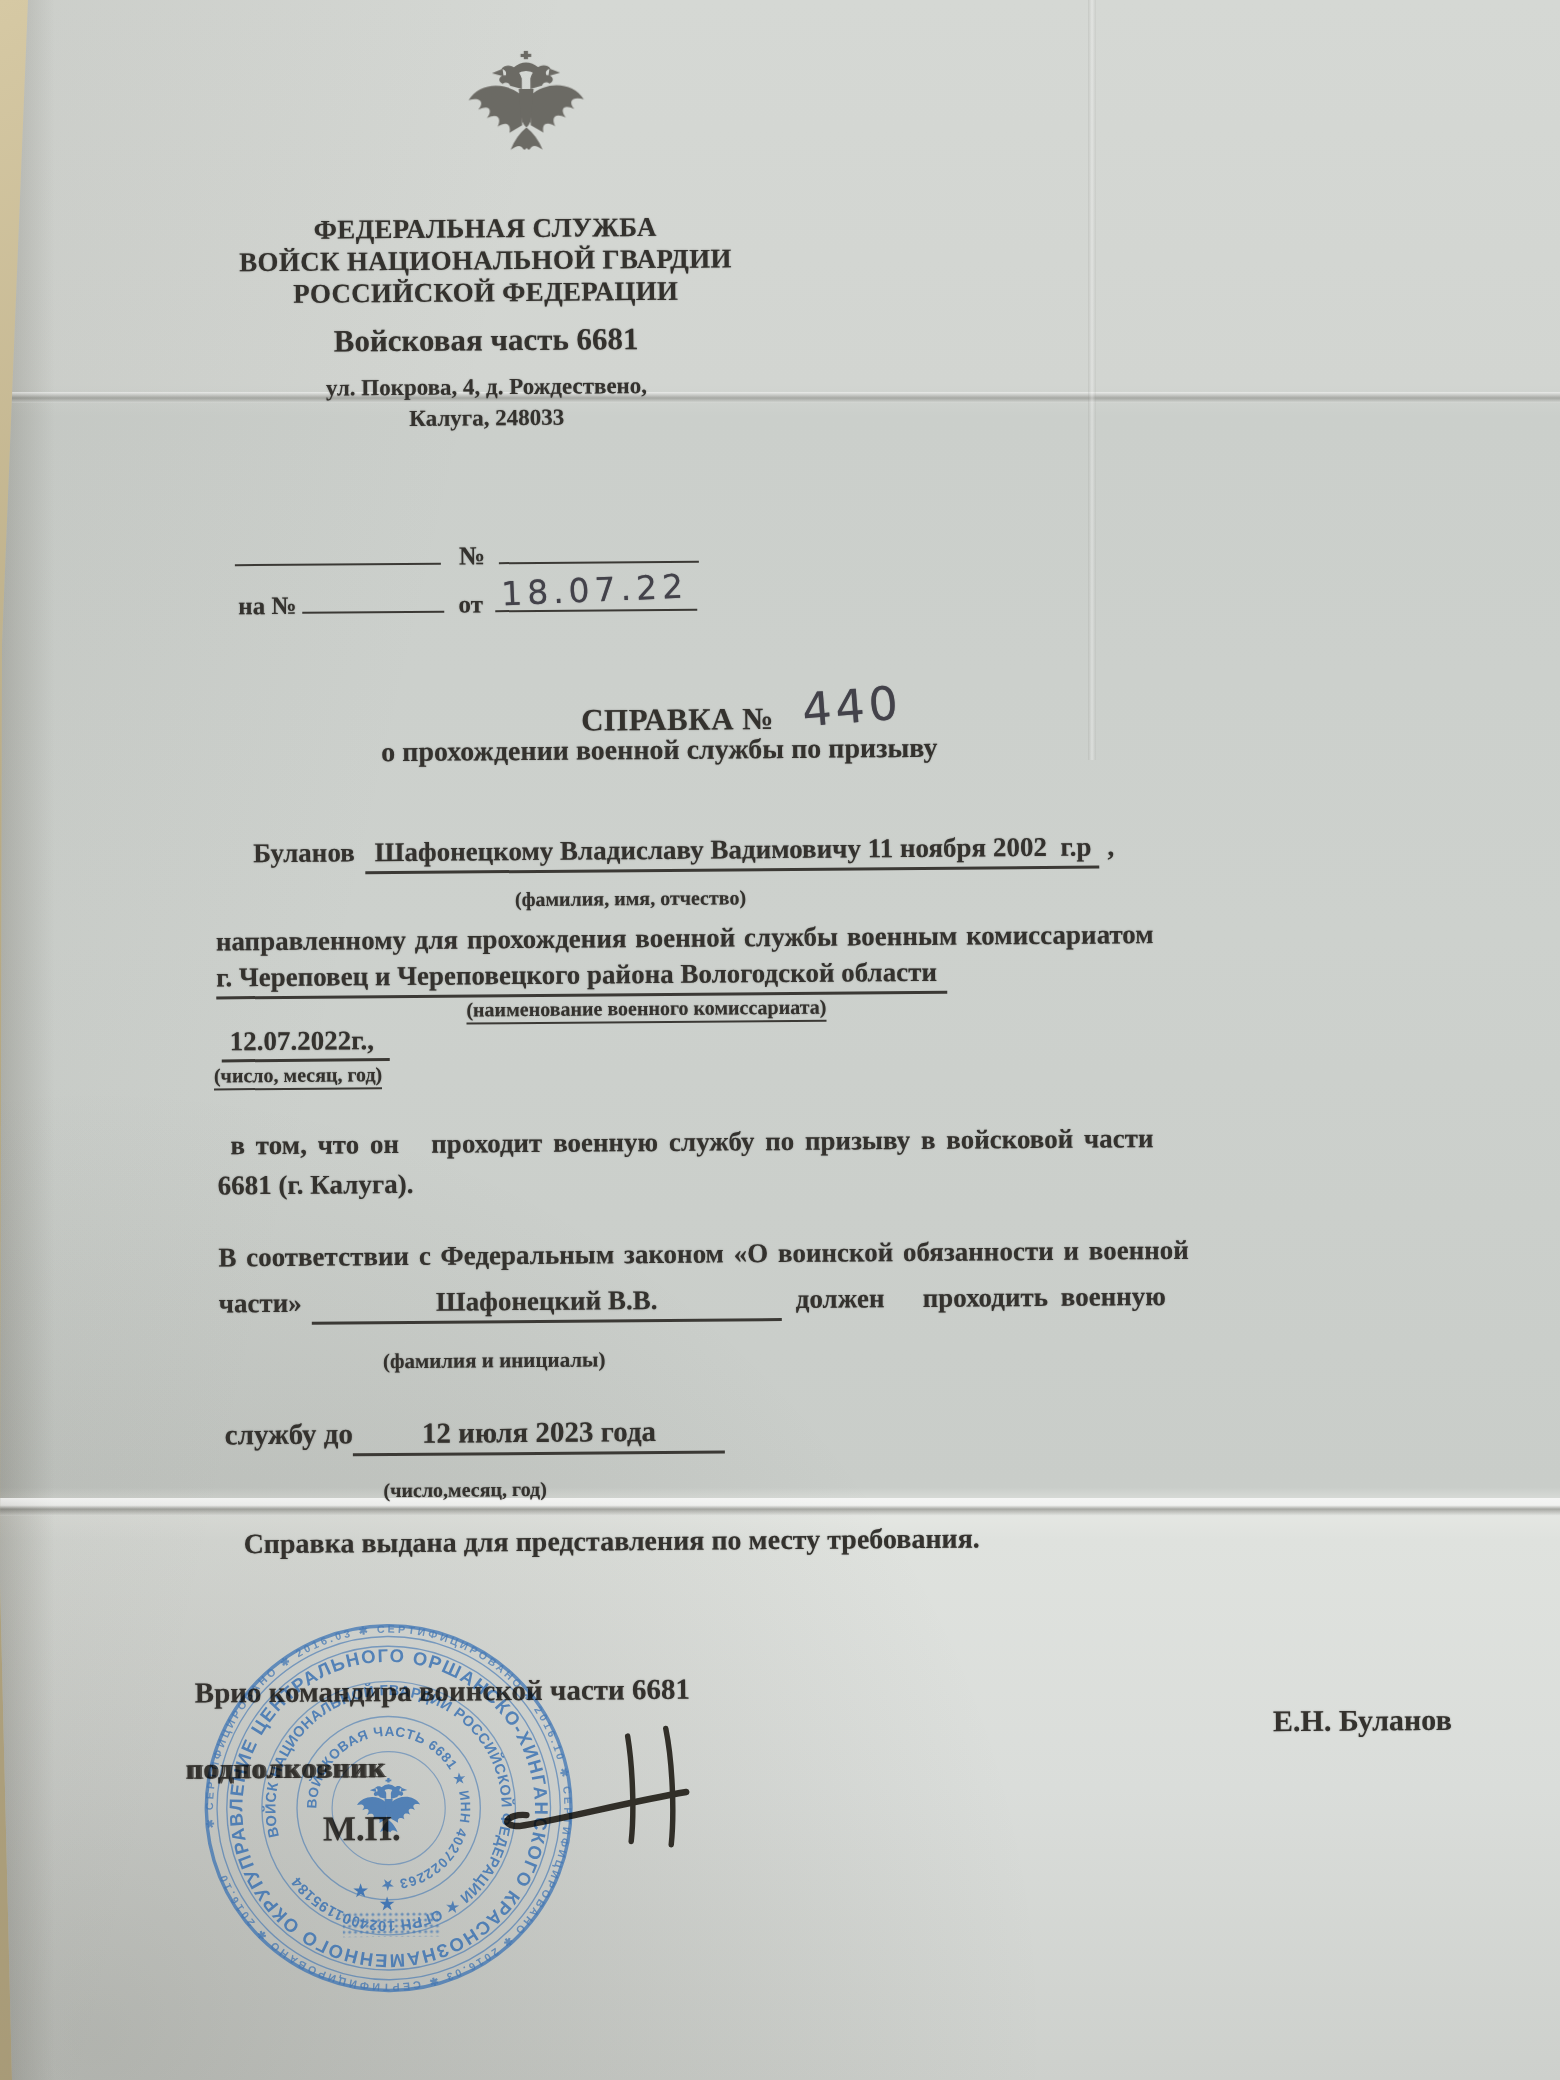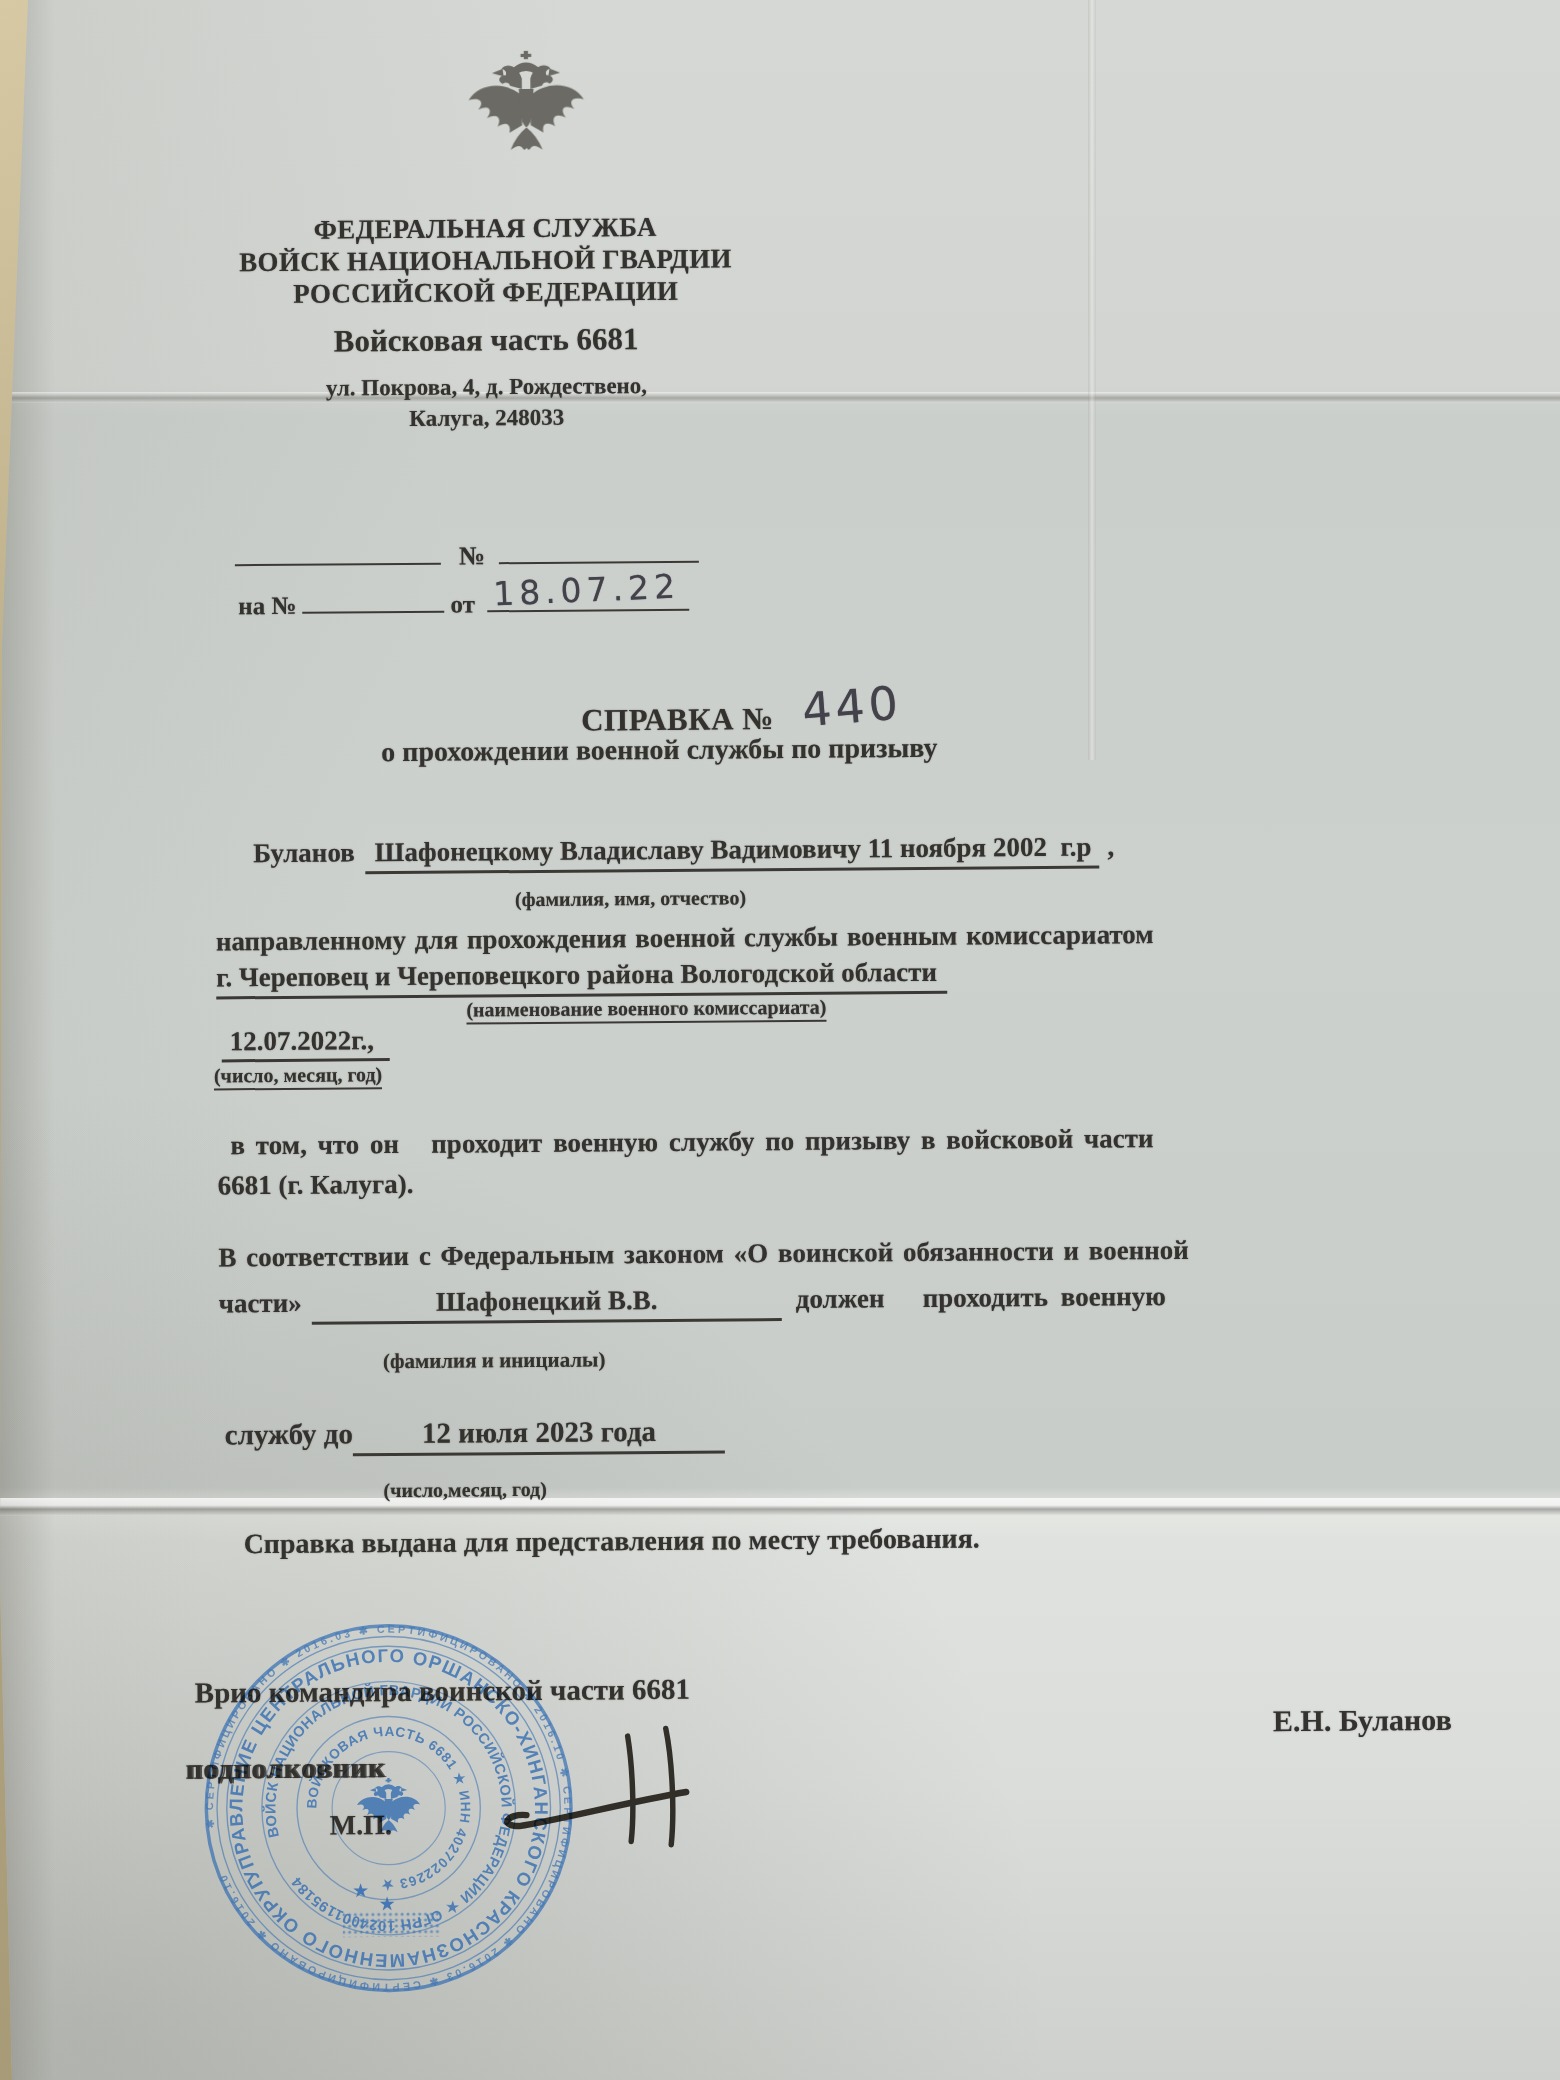--- a/index.html
+++ b/index.html
@@ -93,21 +93,21 @@
       <div class="abs t ctr" style="left:190px;top:403px;width:600px;font-size:23px">Калуга, 248033</div>
 
       <div class="abs row" style="left:237px;top:530px;font-size:26px">
         <span class="blank" style="width:206px"></span>
         <span class="t" style="margin-left:18px">№</span>
         <span class="blank" style="width:200px;margin-left:14px"></span>
       </div>
       <div class="abs row" style="left:240px;top:578px;font-size:25px">
         <span class="t">на №</span>
         <span class="blank" style="width:142px;margin-left:6px"></span>
-        <span class="t" style="margin-left:6px">от</span>
+        <span class="t" style="margin-left:14px">от</span>
         <span class="blank" style="width:202px;margin-left:12px;position:relative">
           <i class="hand" style="position:absolute;left:6px;bottom:0px;font-size:33px;font-style:normal;letter-spacing:5px;transform:rotate(-2deg)">18.07.22</i>
         </span>
       </div>
 
       <div class="abs row" style="left:582px;top:686px">
         <span class="t" style="font-size:31px;letter-spacing:.5px">СПРАВКА №</span>
         <span class="hand" style="font-size:46px;margin-left:28px;position:relative;top:-6px;letter-spacing:4px;transform:rotate(-4deg)">440</span>
       </div>
       <div class="abs t ctr" style="left:330px;top:733px;width:660px;font-size:28px">о прохождении военной службы по призыву</div>
@@ -140,21 +140,21 @@
       <div class="abs row body-fs" style="left:220px;top:1414px;font-size:29px">
         <span class="t">службу до</span>
         <span class="t uline ctr" style="width:372px;padding-bottom:3px">12 июля 2023 года</span>
       </div>
       <div class="abs t ctr small-fs" style="left:330px;top:1476px;width:260px">(число,месяц, год)</div>
 
       <div class="abs t body-fs" style="left:238px;top:1524px;font-size:28px">Справка выдана для представления по месту требования.</div>
 
       <div class="abs t" style="left:188px;top:1672px;font-size:29px">Врио командира воинской части 6681</div>
       <div class="abs rankdbl" style="left:178px;top:1748px;font-size:29px;letter-spacing:1px">подполковник</div>
-      <div class="abs t" style="left:322px;top:1806px;font-size:28px">М.П.</div>
+      <div class="abs t" style="left:315px;top:1806px;font-size:35px">М.П.</div>
       <div class="abs t" style="left:1266px;top:1708px;font-size:30px">Е.Н. Буланов</div>
 
       <svg class="abs sig" style="left:486px;top:1716px;width:200px;height:145px" viewBox="0 0 220 150">
         <g fill="none" stroke="currentColor" stroke-linecap="round" opacity=".92">
           <path d="M36 102 C14 100 6 114 28 114 C70 108 150 88 212 78" stroke-width="7"></path>
           <path d="M148 16 C153 48 155 98 151 132" stroke-width="6"></path>
           <path d="M190 8 C197 44 199 100 195 136" stroke-width="6"></path>
         </g>
       </svg>
 

